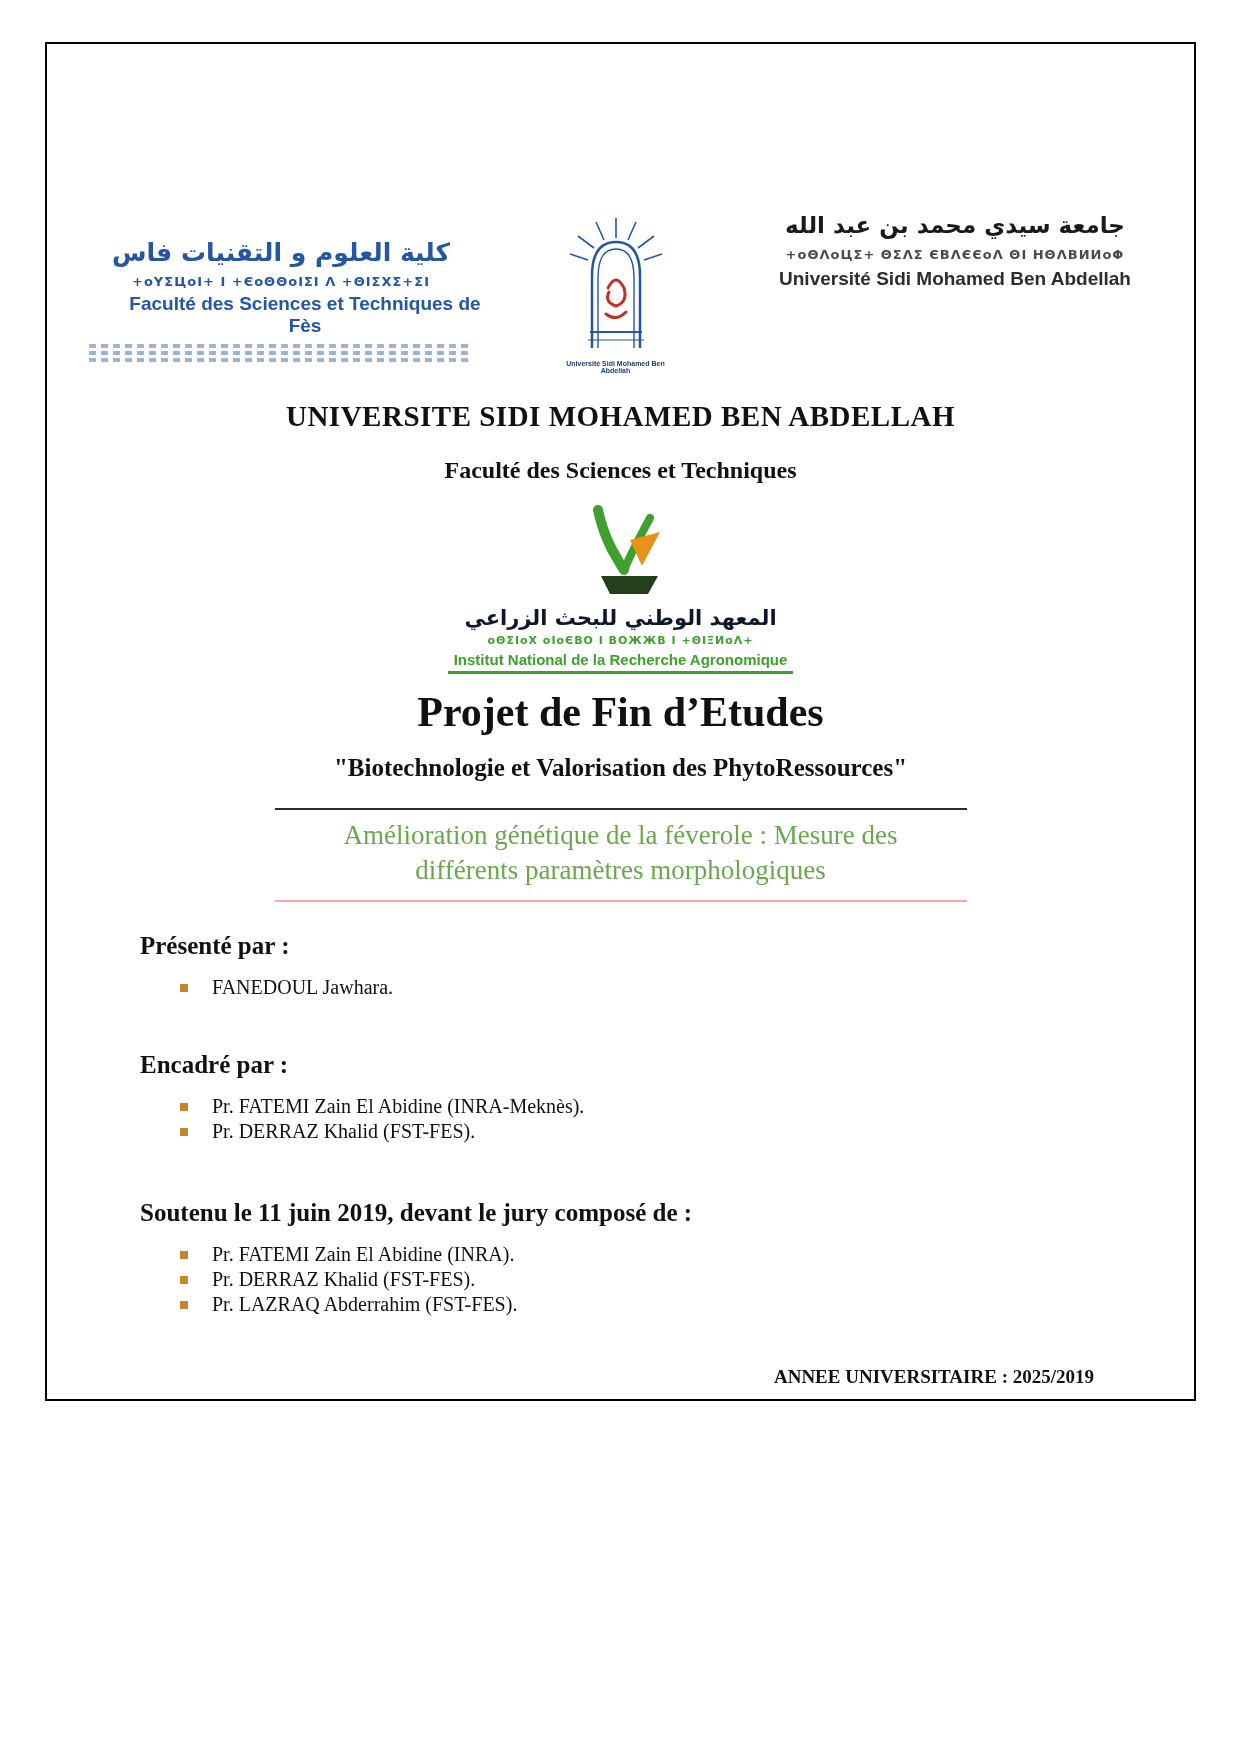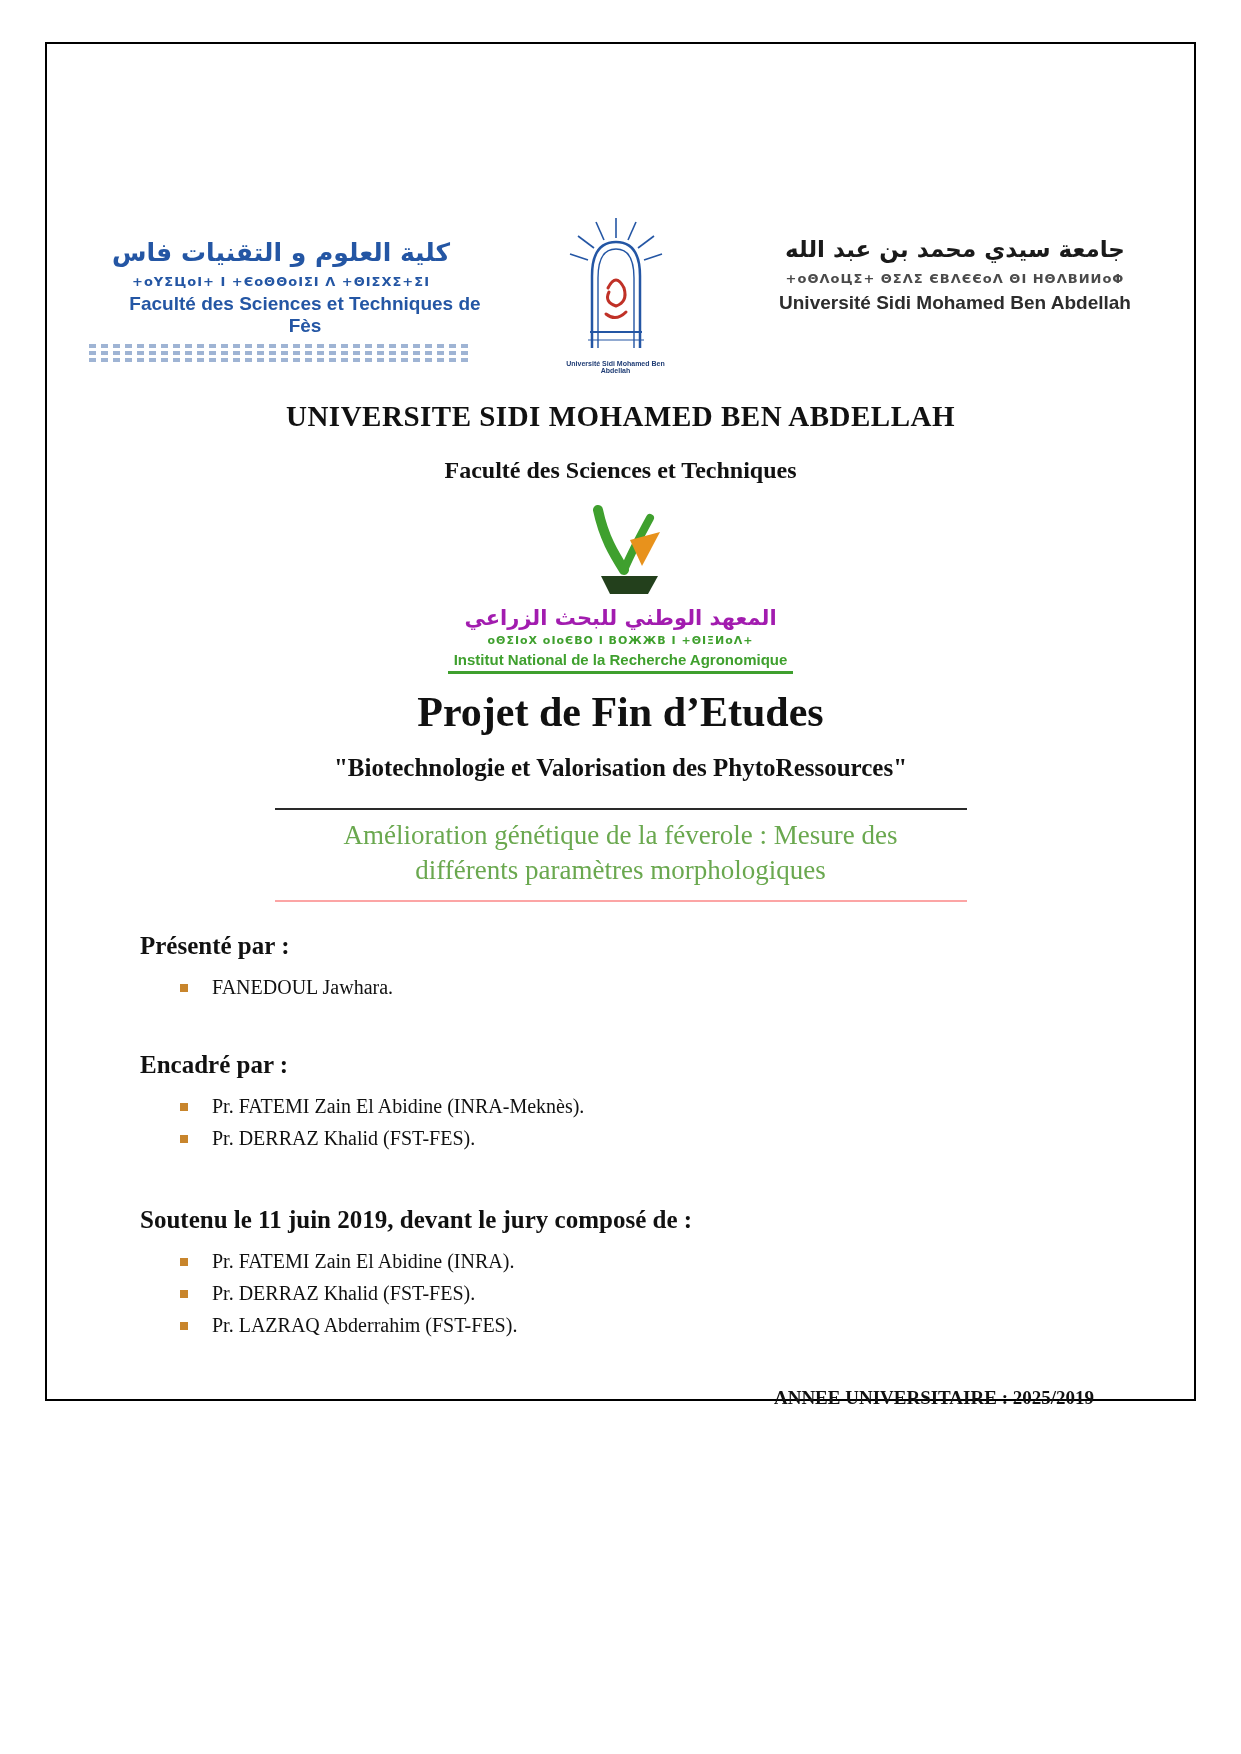--- a/index.html
+++ b/index.html
@@ -26,32 +26,32 @@
   .fst-block { width: 400px; text-align: center; margin-top: 26px; }
   .fst-arabic { color: #2456a4; font-family: "DejaVu Sans", sans-serif; font-weight: bold; font-size: 25px; }
   .fst-tifinagh { color: #2456a4; font-family: "DejaVu Sans", sans-serif; font-weight: bold; font-size: 13px; letter-spacing: 1px; margin-top: 7px; }
   .fst-french { color: #2456a4; font-family: "Liberation Sans", sans-serif; font-weight: bold; font-size: 19px; margin-top: 4px; margin-left: 48px; }
   .fst-dashes { margin-top: 7px; padding: 0 8px; }
   .dash-row { height: 4px; margin-top: 3px; background: repeating-linear-gradient(90deg, #9fb4d4 0 7px, transparent 7px 12px); }
 
   .emblem { width: 120px; text-align: center; }
   .emblem-caption { font-size: 7px; color: #1f3c74; font-family: "Liberation Sans", sans-serif; font-weight: bold; margin-top: 2px; }
 
-  .usmba-block { width: 410px; text-align: center; margin-top: 24px; }
+  .usmba-block { width: 410px; text-align: center; }
   .usmba-arabic { color: #1a1a1a; font-family: "DejaVu Sans", sans-serif; font-weight: bold; font-size: 23px; }
   .usmba-tifinagh { color: #4a4a4a; font-family: "DejaVu Sans", sans-serif; font-weight: bold; font-size: 13px; margin-top: 9px; letter-spacing: 1px; }
   .usmba-french { color: #2d2d2d; font-family: "Liberation Sans", sans-serif; font-weight: bold; font-size: 19px; margin-top: 6px; }
 
   
   .uni-name { text-align: center; font-weight: bold; font-size: 29px; margin-top: 26px; letter-spacing: 0.5px; }
   .uni-faculty { text-align: center; font-weight: bold; font-size: 24px; margin-top: 24px; }
 
   
   .inra-block { text-align: center; margin-top: 20px; }
-  .inra-arabic { color: #a21caf; font-family: "DejaVu Sans", sans-serif; font-weight: bold; font-size: 21px; margin-top: 2px; }
+  .inra-arabic { color: #0f172a; font-family: "DejaVu Sans", sans-serif; font-weight: bold; font-size: 21px; margin-top: 2px; }
   .inra-tifinagh { color: #3fa02e; font-family: "DejaVu Sans", sans-serif; font-weight: bold; font-size: 11px; margin-top: 4px; letter-spacing: 1px; }
   .inra-french { display: inline-block; color: #3fa02e; font-family: "Liberation Sans", sans-serif; font-weight: bold; font-size: 15px; margin-top: 4px; border-bottom: 3px solid #3fa02e; padding: 0 6px 3px; }
 
   
   .doc-title { text-align: center; font-weight: bold; font-size: 42px; margin-top: 14px; }
   .doc-degree { text-align: center; font-size: 23px; margin-top: 16px; }
   .doc-program { text-align: center; font-weight: bold; font-size: 25px; margin-top: 18px; }
 
   .thesis-band {
     width: 692px; margin: 26px auto 0;
@@ -61,21 +61,21 @@
     color: #6aa84f; font-size: 27px; line-height: 1.3;
   }
 
   
   .section { margin-left: 93px; margin-right: 93px; }
   .sec-presented { margin-top: 30px; }
   .sec-supervised { margin-top: 52px; }
   .sec-jury { margin-top: 56px; }
   .section-label { font-weight: bold; font-size: 25px; }
   .bullet-list { margin-top: 16px; margin-left: 40px; }
-  .bullet-item { display: flex; align-items: center; font-size: 20px; margin-top: 9px; }
+  .bullet-item { display: flex; align-items: center; font-size: 20px; margin-top: 2px; }
   .bullet-square { width: 8px; height: 8px; background: #c8852c; margin-right: 24px; flex: none; }
 
   
   .footer { text-align: right; margin-right: 100px; font-weight: bold; font-size: 19px; margin-top: 50px; }
 </style>
 </head>
 <body>
 
 <div class="frame">
 

